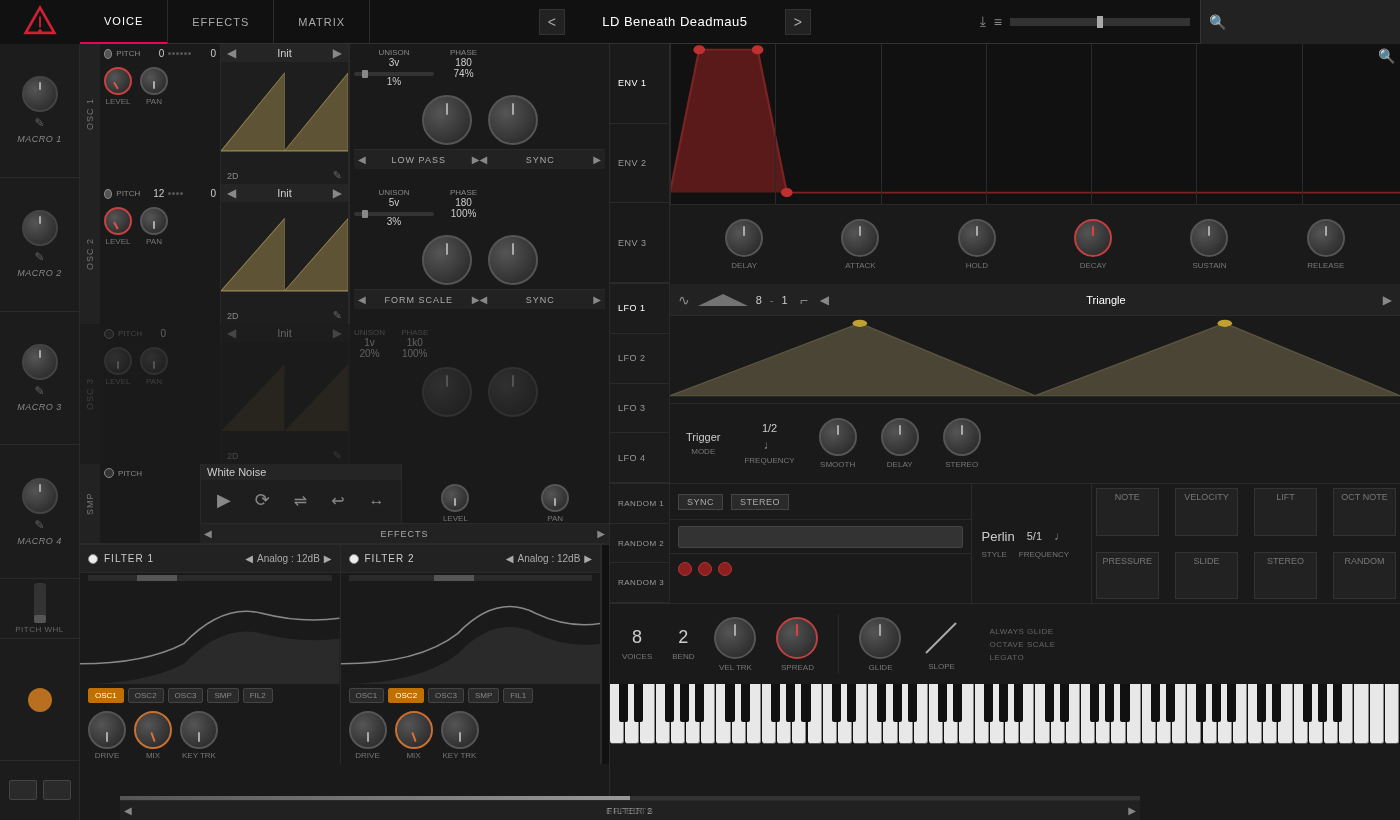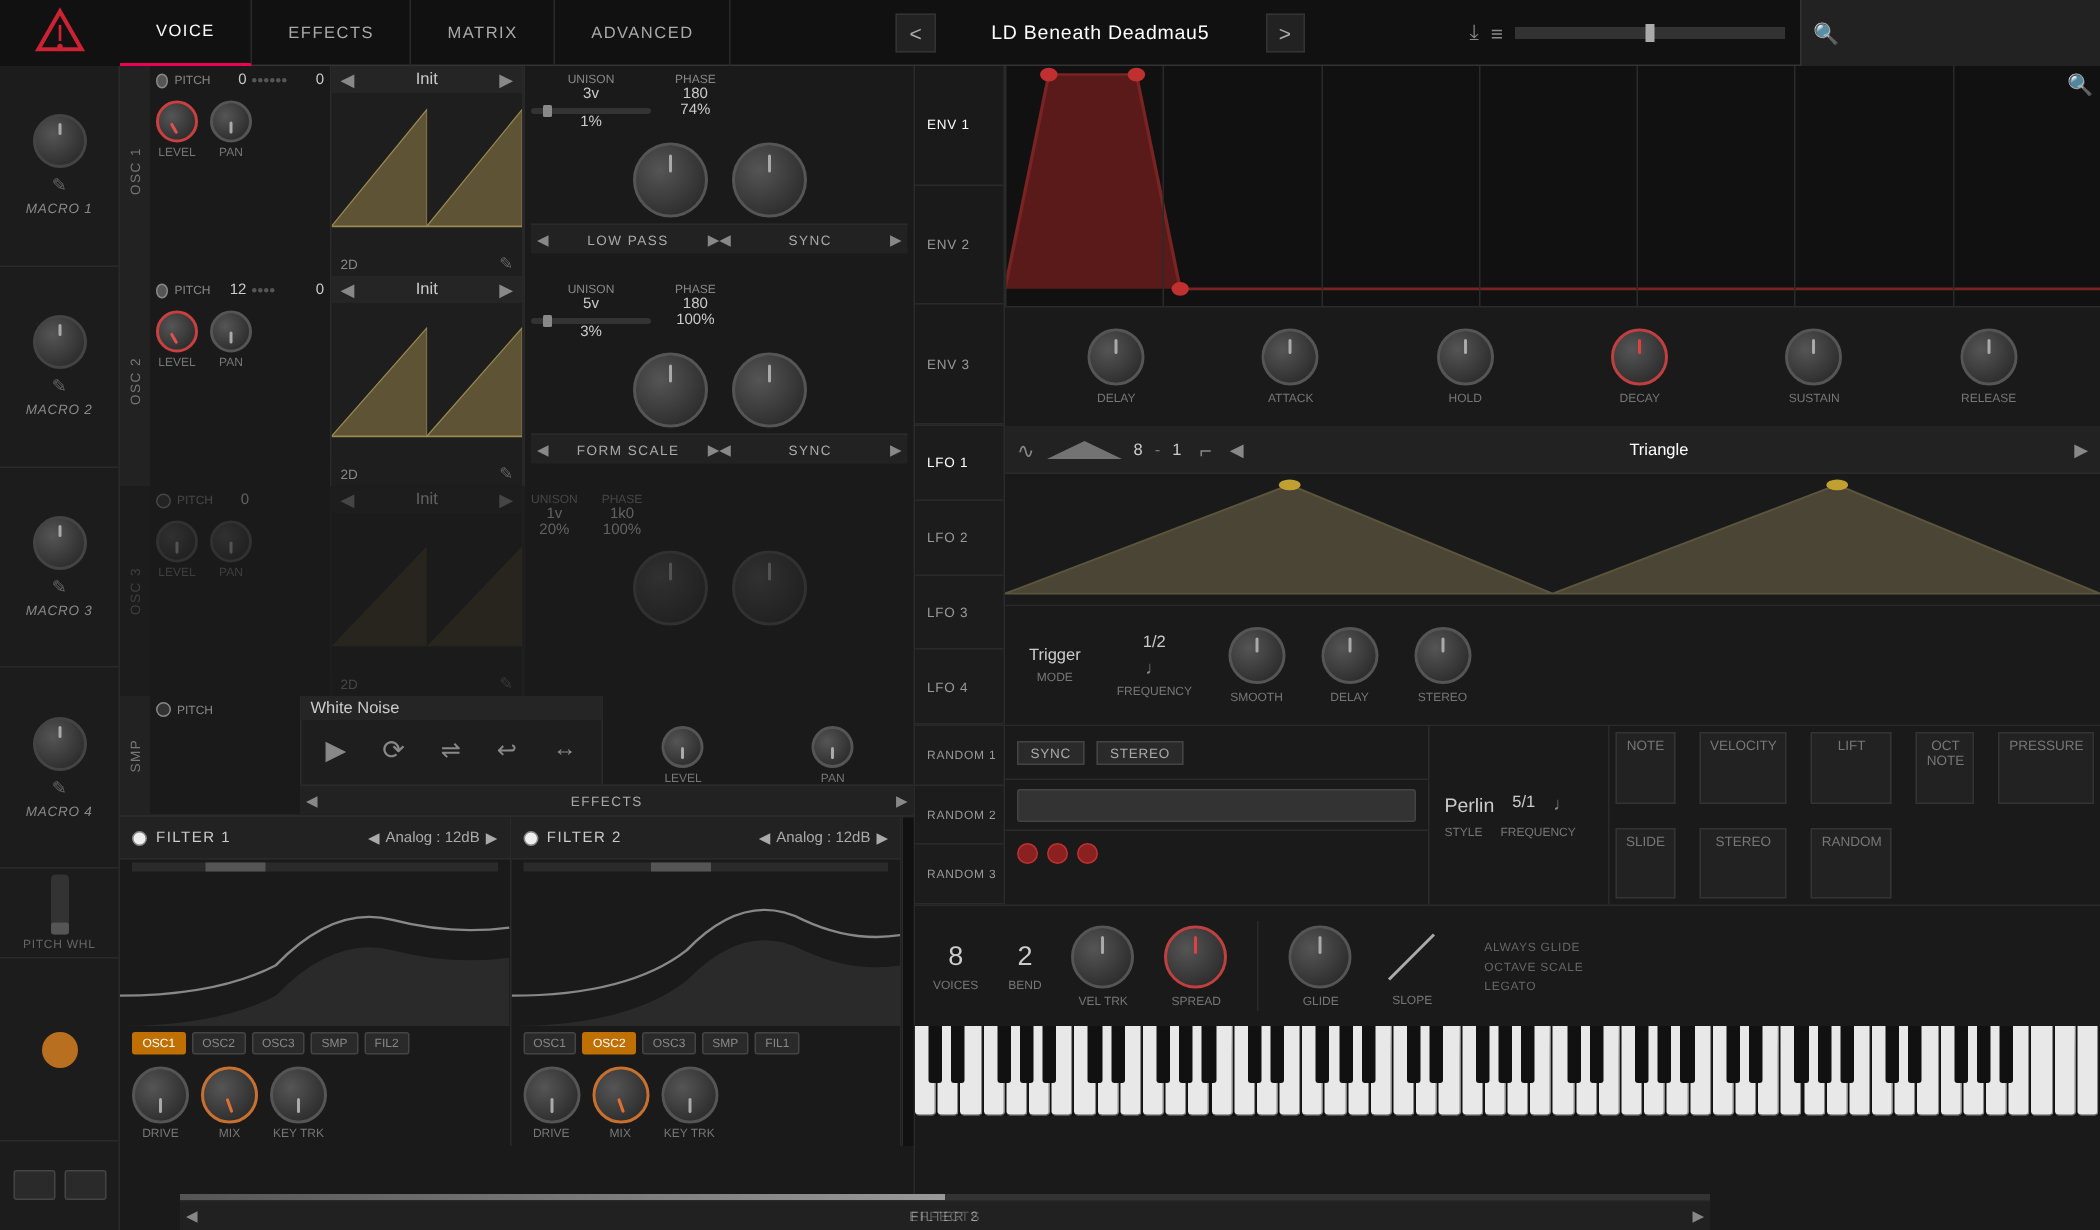--- a/index.html
+++ b/index.html
@@ -898,21 +898,20 @@
     <svg class="logo-icon" viewBox="0 0 40 40">
       <polygon points="20,4 36,32 4,32" fill="none" stroke="#cc2233" stroke-width="3"></polygon>
       <line x1="20" y1="14" x2="20" y2="26" stroke="#cc2233" stroke-width="2"></line>
       <circle cx="20" cy="30" r="2" fill="#cc2233"></circle>
     </svg>
   </div>
   <div class="nav-tabs">
     <div class="nav-tab active">VOICE</div>
     <div class="nav-tab">EFFECTS</div>
     <div class="nav-tab">MATRIX</div>
-    <div class="nav-tab">ADVANCED</div>
   </div>
   <div class="preset-nav">
     <span class="preset-nav-btn">&lt;</span>
     <span class="preset-name">LD Beneath Deadmau5</span>
     <span class="preset-nav-btn">&gt;</span>
   </div>
   <div class="nav-right">
     <span class="nav-right-icon">⤓</span>
     <span class="nav-right-icon">≡</span>
     <div class="progress-bar-top"></div>
@@ -1458,32 +1457,32 @@
         </div>
 
         <div style="display:flex;align-items:center;gap:6px;padding:4px 8px;height:30px;">
           <div class="random-dot"></div>
           <div class="random-dot"></div>
           <div class="random-dot"></div>
         </div>
       </div>
 
       <div style="width:120px;padding:6px 10px;border-right:1px solid #2a2a2a;display:flex;flex-direction:column;justify-content:center;gap:6px;">
-        <div style="display:flex;align-items:flex-start;gap:12px;">
+        <div style="display:flex;align-items:center;gap:12px;">
           <span style="font-size:13px;color:#ccc;">Perlin</span>
           <span style="font-size:11px;color:#ccc;">5/1</span>
           <span style="color:#888;font-size:12px;">♩</span>
         </div>
         <div style="display:flex;gap:12px;">
           <span style="font-size:8px;color:#777;text-transform:uppercase;">STYLE</span>
           <span style="font-size:8px;color:#777;text-transform:uppercase;">FREQUENCY</span>
         </div>
       </div>
 
-      <div style="flex:1;display:grid;grid-template-columns:repeat(5,1fr);grid-template-rows:repeat(2,1fr);gap:16px;padding:4px;">
+      <div style="flex:1;display:grid;grid-template-columns:repeat(4,1fr);grid-template-rows:repeat(2,1fr);gap:16px;padding:4px;">
         <span class="note-btn">NOTE</span>
         <span class="note-btn">VELOCITY</span>
         <span class="note-btn">LIFT</span>
         <span class="note-btn">OCT NOTE</span>
         <span class="note-btn">PRESSURE</span>
         <span class="note-btn">SLIDE</span>
         <span class="note-btn">STEREO</span>
         <span class="note-btn">RANDOM</span>
       </div>
     </div>

